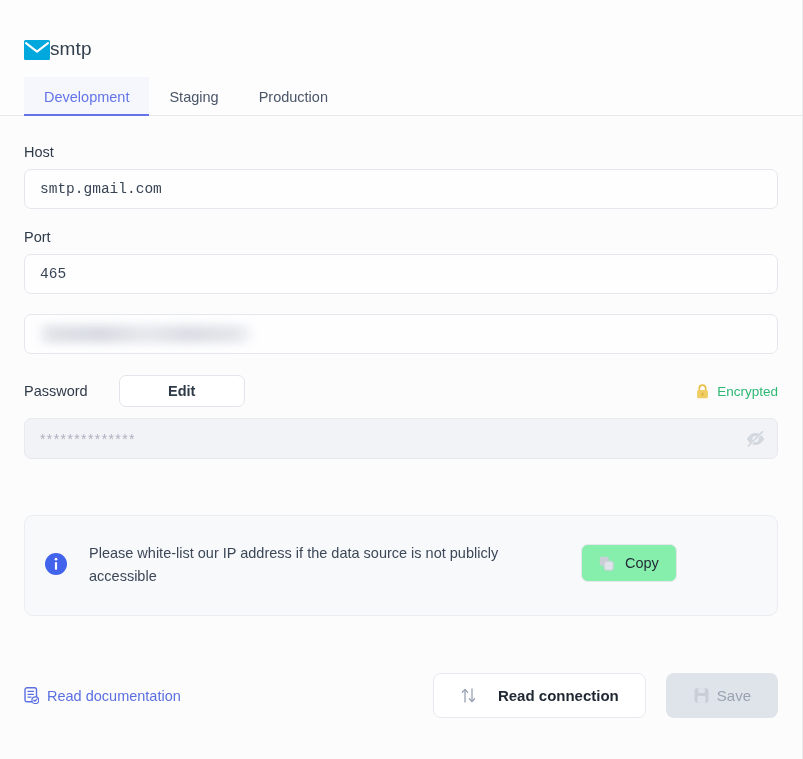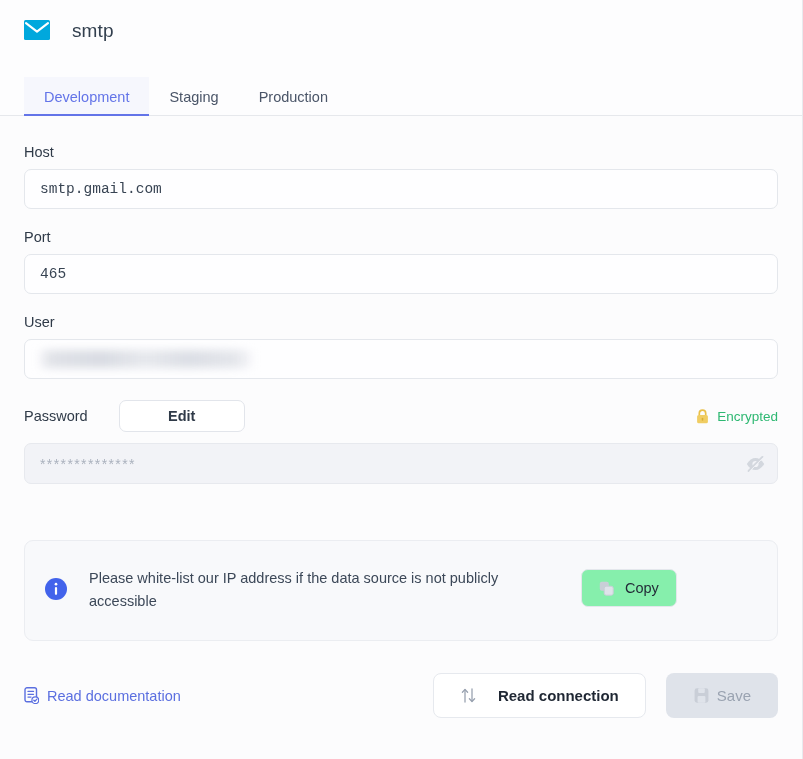--- a/index.html
+++ b/index.html
@@ -27,22 +27,21 @@
     flex-direction: column;
   }
 
   
   .header {
     background: #fdfdfe;
     padding: 20px 24px 0 24px;
   }
   .title-row {
     display: flex;
-    align-items: flex-start;
-    gap: 22px;
+    align-items: flex-end;
     height: 40px;
   }
   .app-icon {
     width: 26px;
     height: 20px;
     flex: 0 0 auto;
     display: block;
   }
   .app-title {
     font-size: 19px;
@@ -327,21 +326,20 @@
       <label class="field-label">Host</label>
       <input class="input" type="text" value="smtp.gmail.com" style="">
     </div>
 
     <div class="field">
       <label class="field-label">Port</label>
       <input class="input" type="text" value="465" style="">
     </div>
 
     <div class="field">
-      <label class="field-label">User</label>
       <div class="input-redacted">
         <input class="input" type="text" value="" style="">
         <span class="redact-bar"></span>
       </div>
     </div>
 
     <div class="field">
       <div class="password-row">
         <span class="password-label">Password</span>
         <button class="edit-btn">Edit</button>

